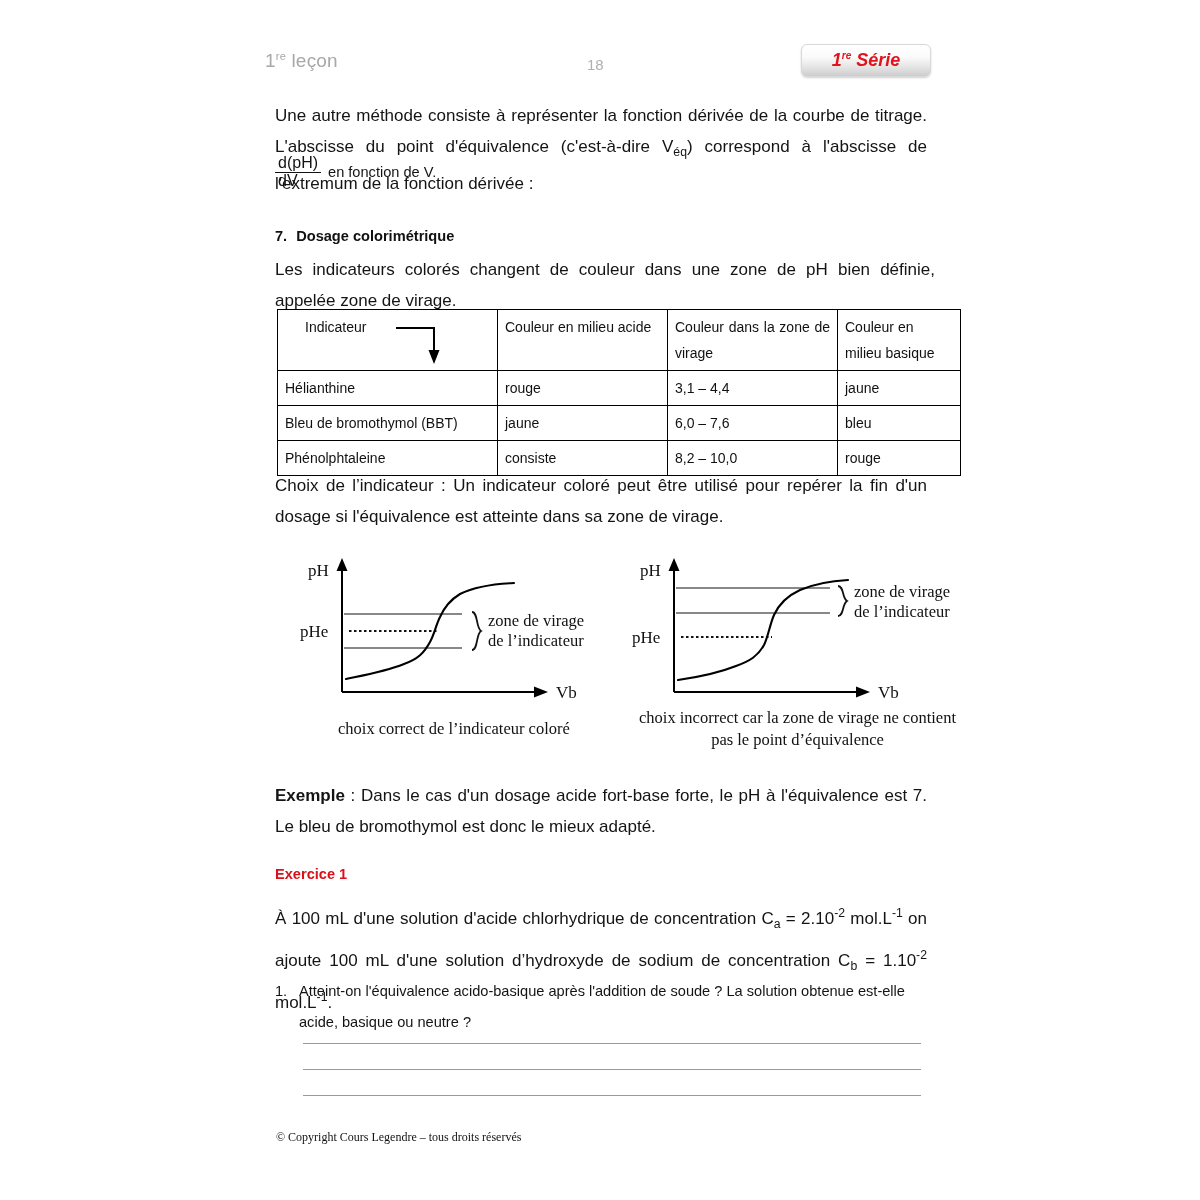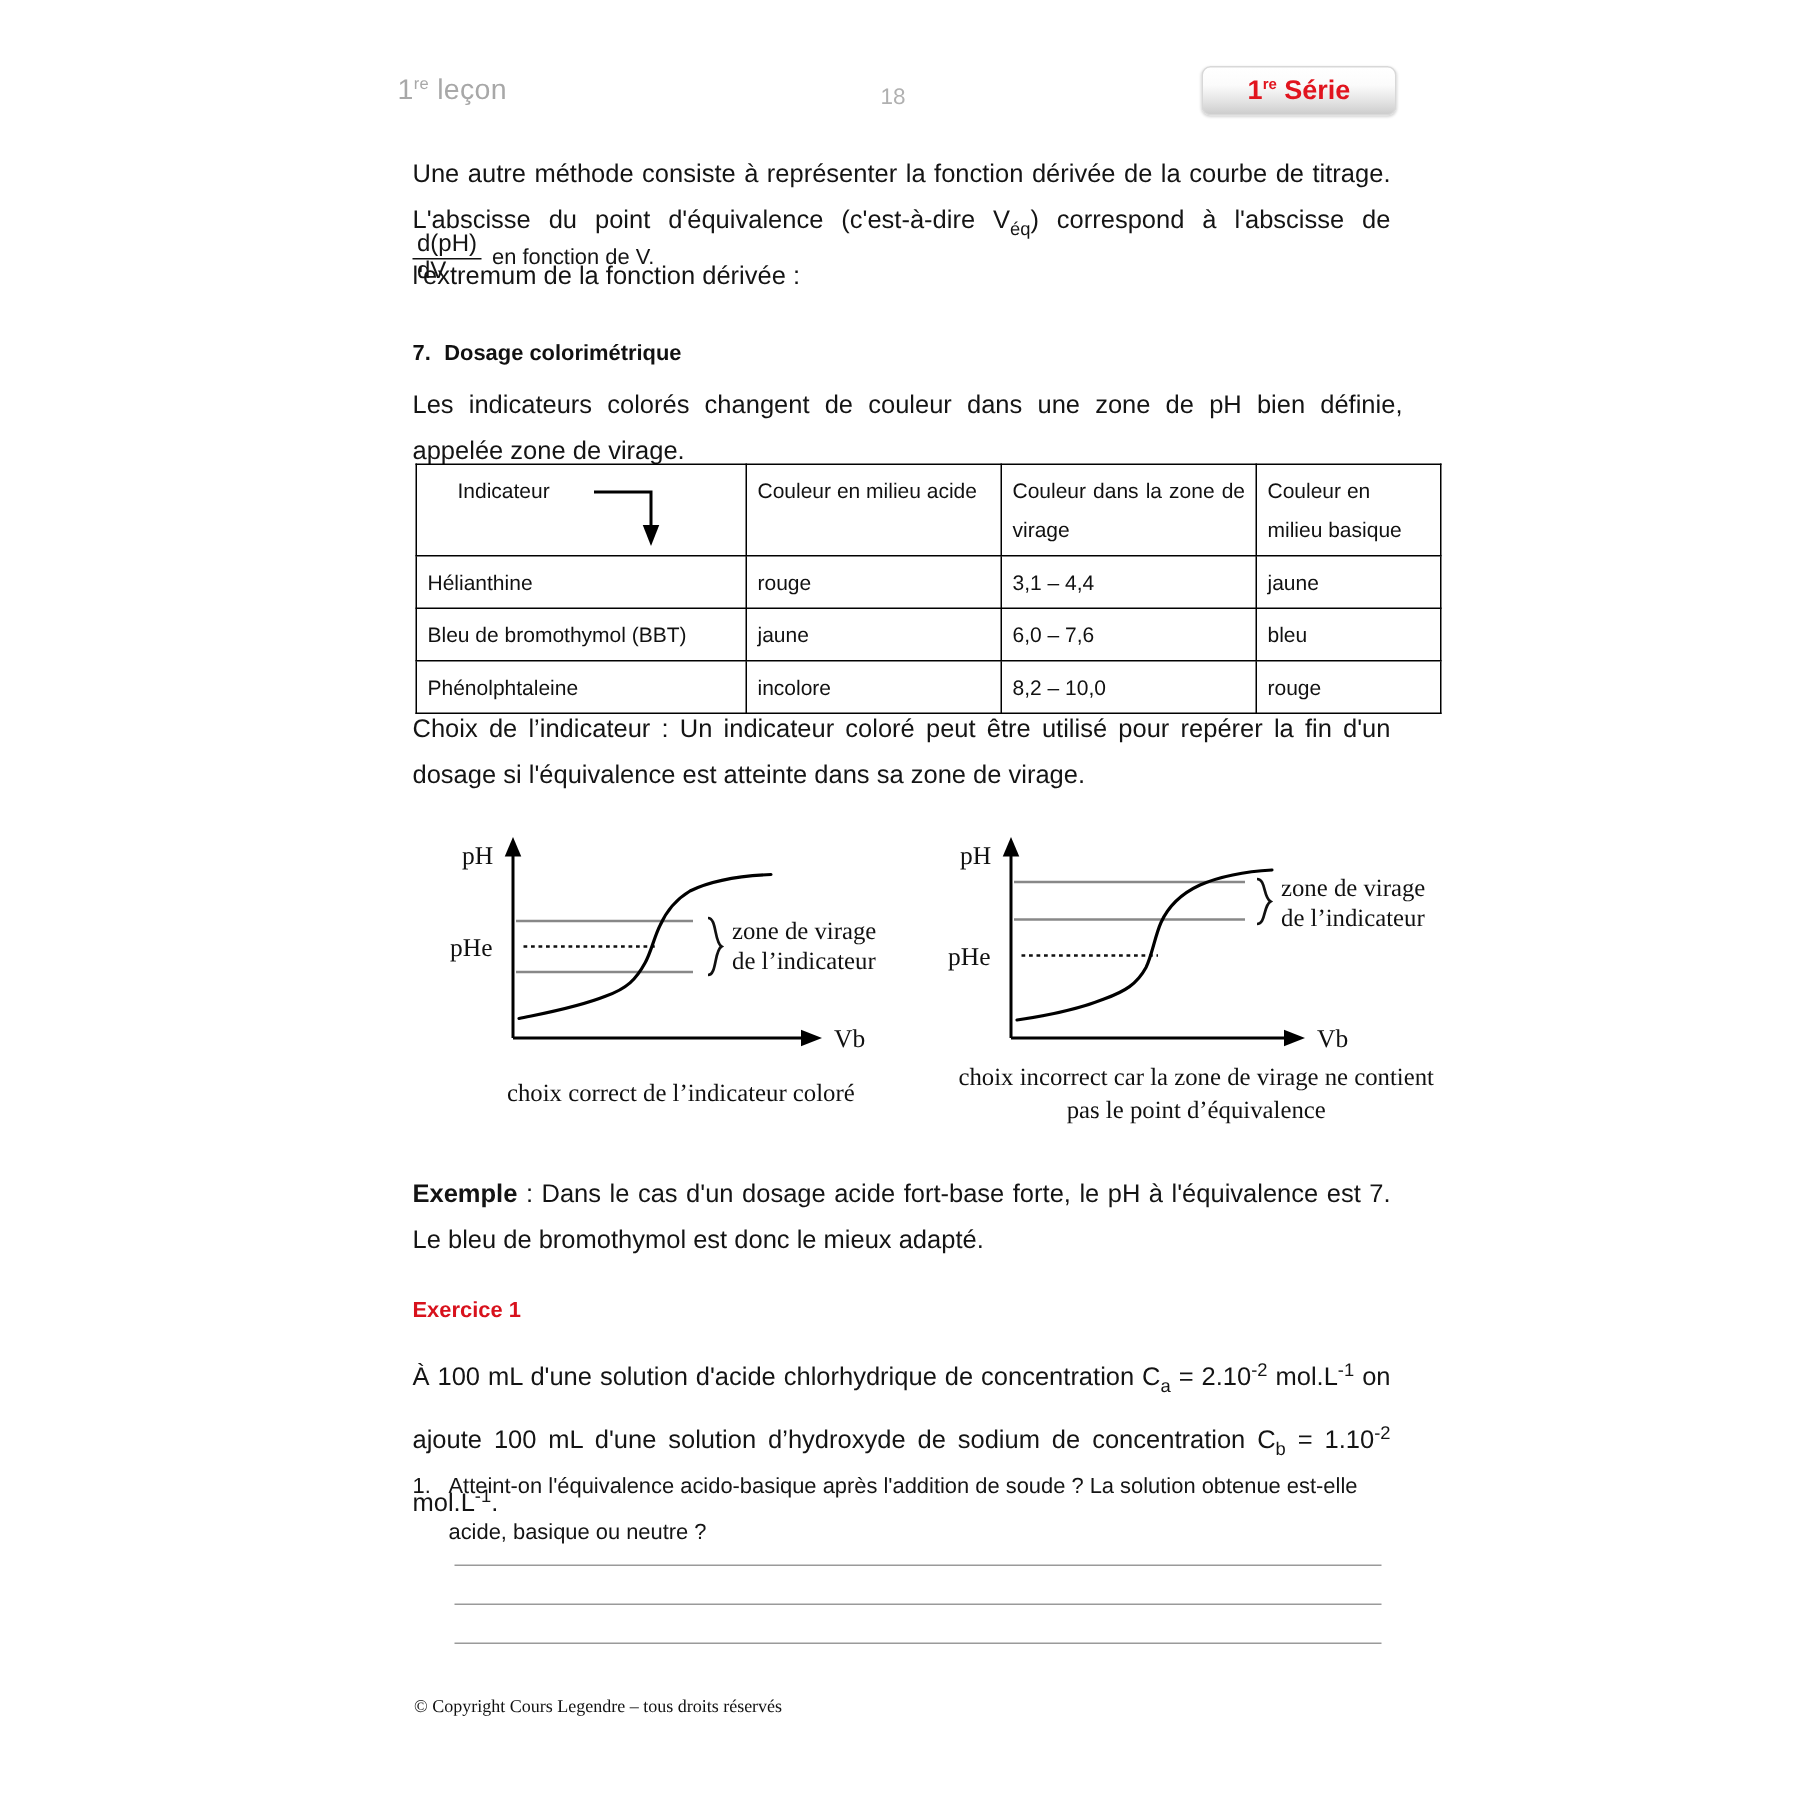--- a/index.html
+++ b/index.html
@@ -35,21 +35,21 @@
     position: absolute; left: 322px; top: 12px;
     font-size: 15px; color: #b0b0b0;
   }
   .badge {
     position: absolute; left: 536px; top: 0px;
     width: 130px; height: 33px;
     border-radius: 6px;
     background: linear-gradient(to bottom, #ffffff 0%, #fbfbfb 38%, #e4e4e4 72%, #cdcdcd 100%);
     border: 1px solid #d8d8d8;
     box-shadow: 0 1px 2px rgba(0,0,0,0.18);
-    display: flex; align-items: center; justify-content: center;
+    display: flex; align-items: center; justify-content: center; font-style: italic;
   }
   .badge-text {
     color: #e1141e; font-size: 18px; font-weight: bold;
     font-family: "Liberation Sans", sans-serif;
   }
   .badge-text sup { font-size: 10px; vertical-align: super; font-weight: bold; }
 
   
   .para {
     position: absolute;
@@ -233,21 +233,21 @@
           <td class="row-cell">jaune</td>
         </tr>
         <tr>
           <td class="row-cell">Bleu de bromothymol (BBT)</td>
           <td class="row-cell">jaune</td>
           <td class="row-cell">6,0 – 7,6</td>
           <td class="row-cell">bleu</td>
         </tr>
         <tr>
           <td class="row-cell">Phénolphtaleine</td>
-          <td class="row-cell">incolore</td>
+          <td class="row-cell">consiste</td>
           <td class="row-cell">8,2 – 10,0</td>
           <td class="row-cell">rouge</td>
         </tr>
       </tbody>
     </table>
   </div>
 
   <div class="para p-choix">Choix de l’indicateur : Un indicateur coloré peut être utilisé pour repérer la fin d'un dosage si l'équivalence est atteinte dans sa zone de virage.</div>
 
   <div class="fig fig-left">

